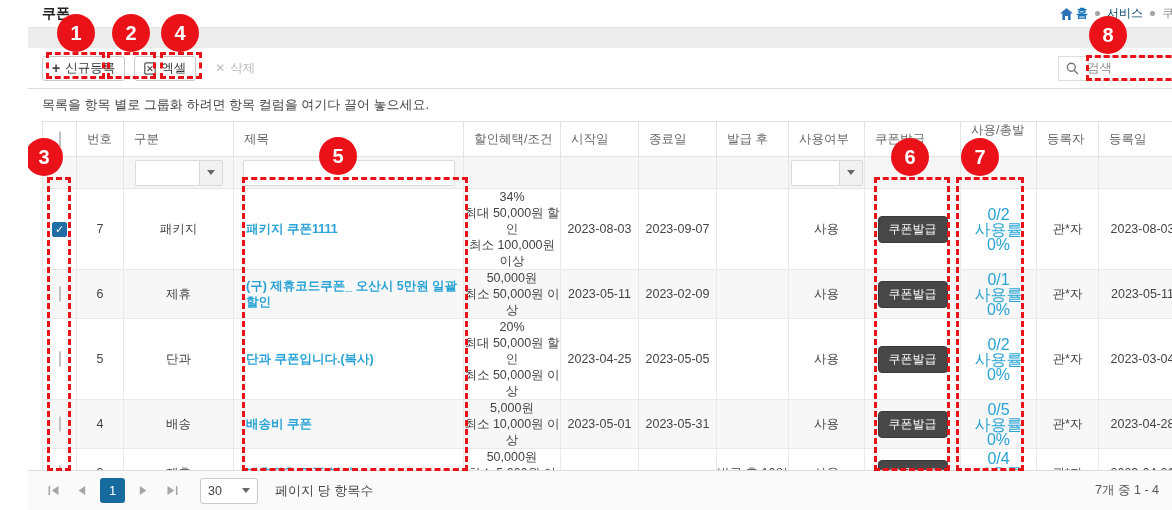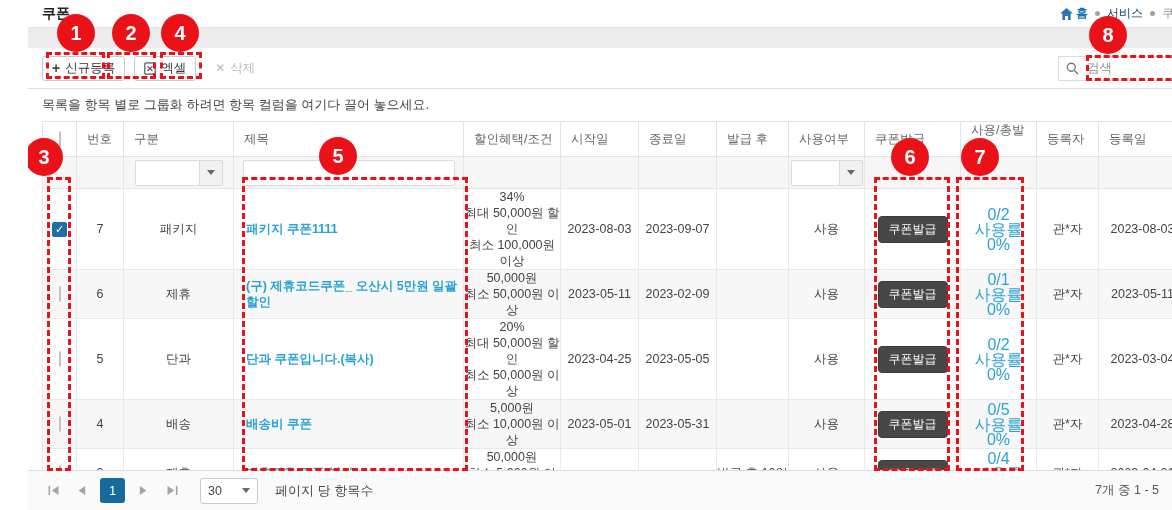--- a/index.html
+++ b/index.html
@@ -364,21 +364,21 @@
               <rect x="8.9" y="0" width="1.6" height="9" fill="#a5a5a5"></rect>
             </svg>
         </span>
         <div class="size-select">
           <span>30</span>
           <i class="tri"></i>
         </div>
         <span class="size-label">페이지 당 항목수</span>
       </div>
       <div class="range">
-        <span>7개 중 1 - 5</span>
+        <span>7개 중 1 - 4</span>
         <span style="display:flex;cursor:pointer;">
           <svg width="15" height="15" viewBox="0 0 16 16">
               <path d="M13.2 8 A5.2 5.2 0 1 1 11.6 4.2" fill="none" stroke="#555" stroke-width="1.6"></path>
               <path d="M14.6 1.2 L14.6 5.4 L10.4 5.4 Z" fill="#555"></path>
             </svg>
         </span>
       </div>
     </div>
   </div>
 

